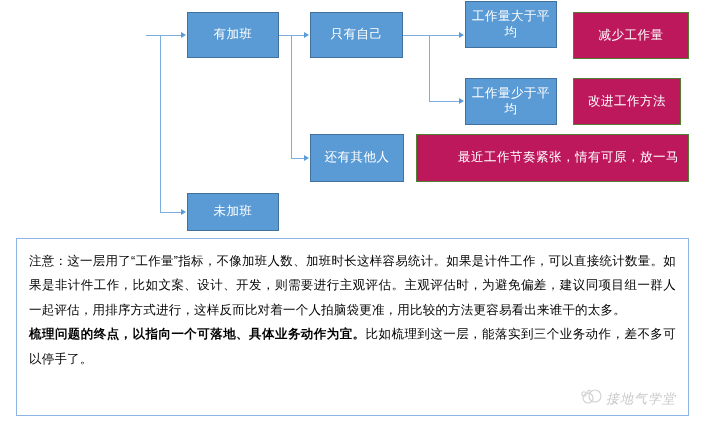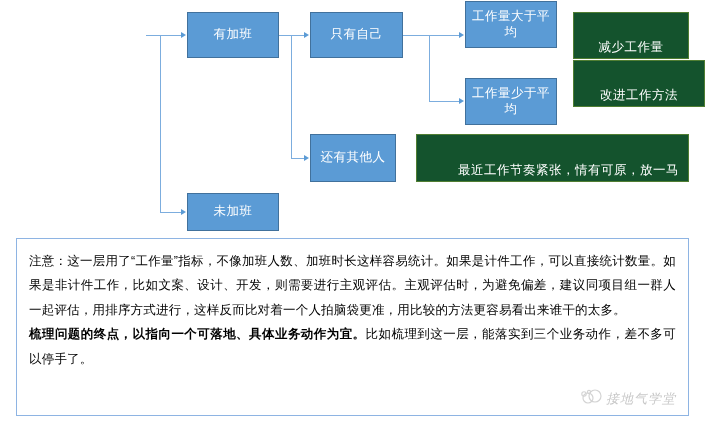--- a/index.html
+++ b/index.html
@@ -34,23 +34,22 @@
     font-size: 12.5px;
     line-height: 1.25;
     letter-spacing: 0.5px;
     padding: 2px 4px;
   }
   .node.blue {
     background: #5b9bd5;
     border: 1px solid #41719c;
   }
   .node.green {
-    background: #14532d;
+    background: #be185d;
     border: 1px solid #507e32;
-    align-items: flex-end;
   }
 
   
   .conn {
     position: absolute;
     background: #7cadde;
   }
   .conn.h { height: 1px; }
   .conn.v { width: 1px; }
   .arrow {
@@ -135,33 +134,33 @@
   </div>
 
   <div class="node blue" style="left:465px; top:1px; width:92px; height:47px;">
     <span>工作量大于平均</span>
   </div>
 
   <div class="node blue" style="left:465px; top:78px; width:92px; height:47px;">
     <span>工作量少于平均</span>
   </div>
 
-  <div class="node blue" style="left:310px; top:134px; width:86px; height:48px;">
+  <div class="node blue" style="left:310px; top:134px; width:94px; height:48px;">
     <span>还有其他人</span>
   </div>
 
   <div class="node blue" style="left:187px; top:193px; width:92px; height:38px;">
     <span>未加班</span>
   </div>
 
   <div class="node green" style="left:573px; top:12px; width:116px; height:47px;">
     <span>减少工作量</span>
   </div>
 
-  <div class="node green" style="left:573px; top:60px; width:132px; height:47px;">
+  <div class="node green" style="left:573px; top:78px; width:108px; height:47px;">
     <span>改进工作方法</span>
   </div>
 
   <div class="node green" style="left:416px; top:134px; width:273px; height:48px;padding-left:36px;">
     <span>最近工作节奏紧张，情有可原，放一马</span>
   </div>
 
   <div id="note-box">
     <div id="note-text">
       <span>注意：这一层用了“工作量”指标，不像加班人数、加班时长这样容易统计。如果是计件工作，可以直接统计数量。如果是非计件工作，比如文案、设计、开发，则需要进行主观评估。主观评估时，为避免偏差，建议同项目组一群人一起评估，用排序方式进行，这样反而比对着一个人拍脑袋更准，用比较的方法更容易看出来谁干的太多。</span><br>

